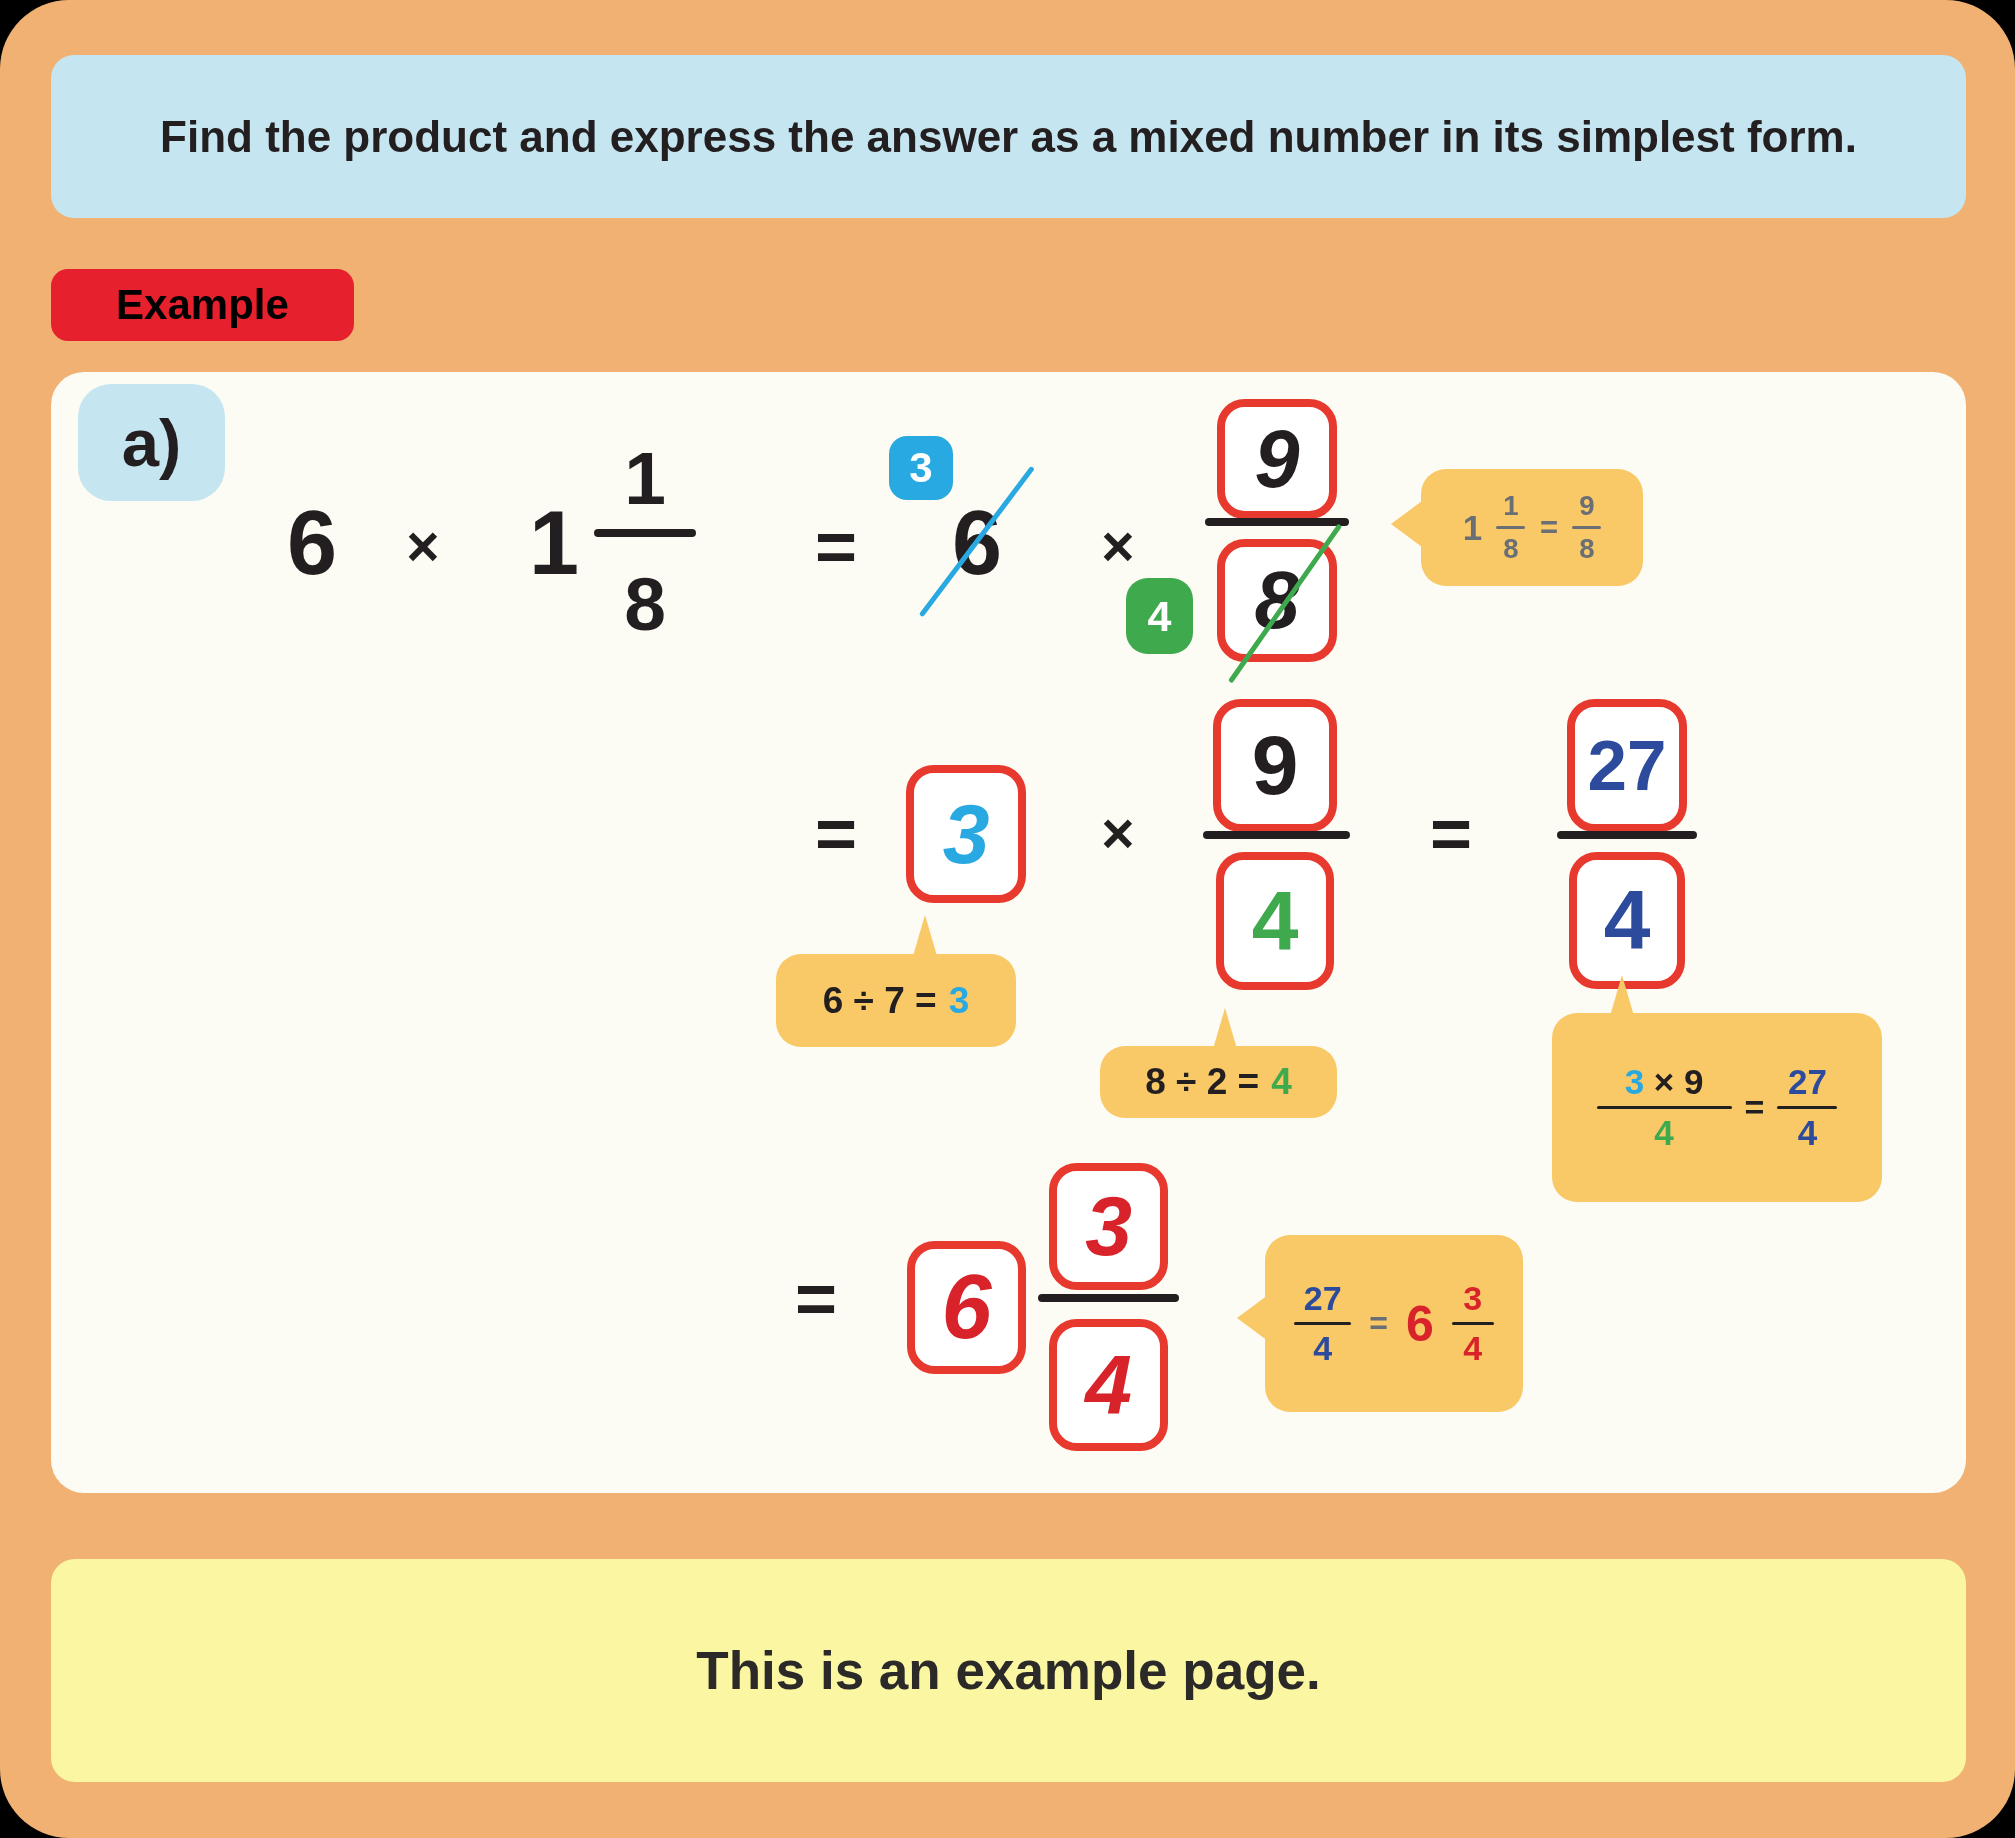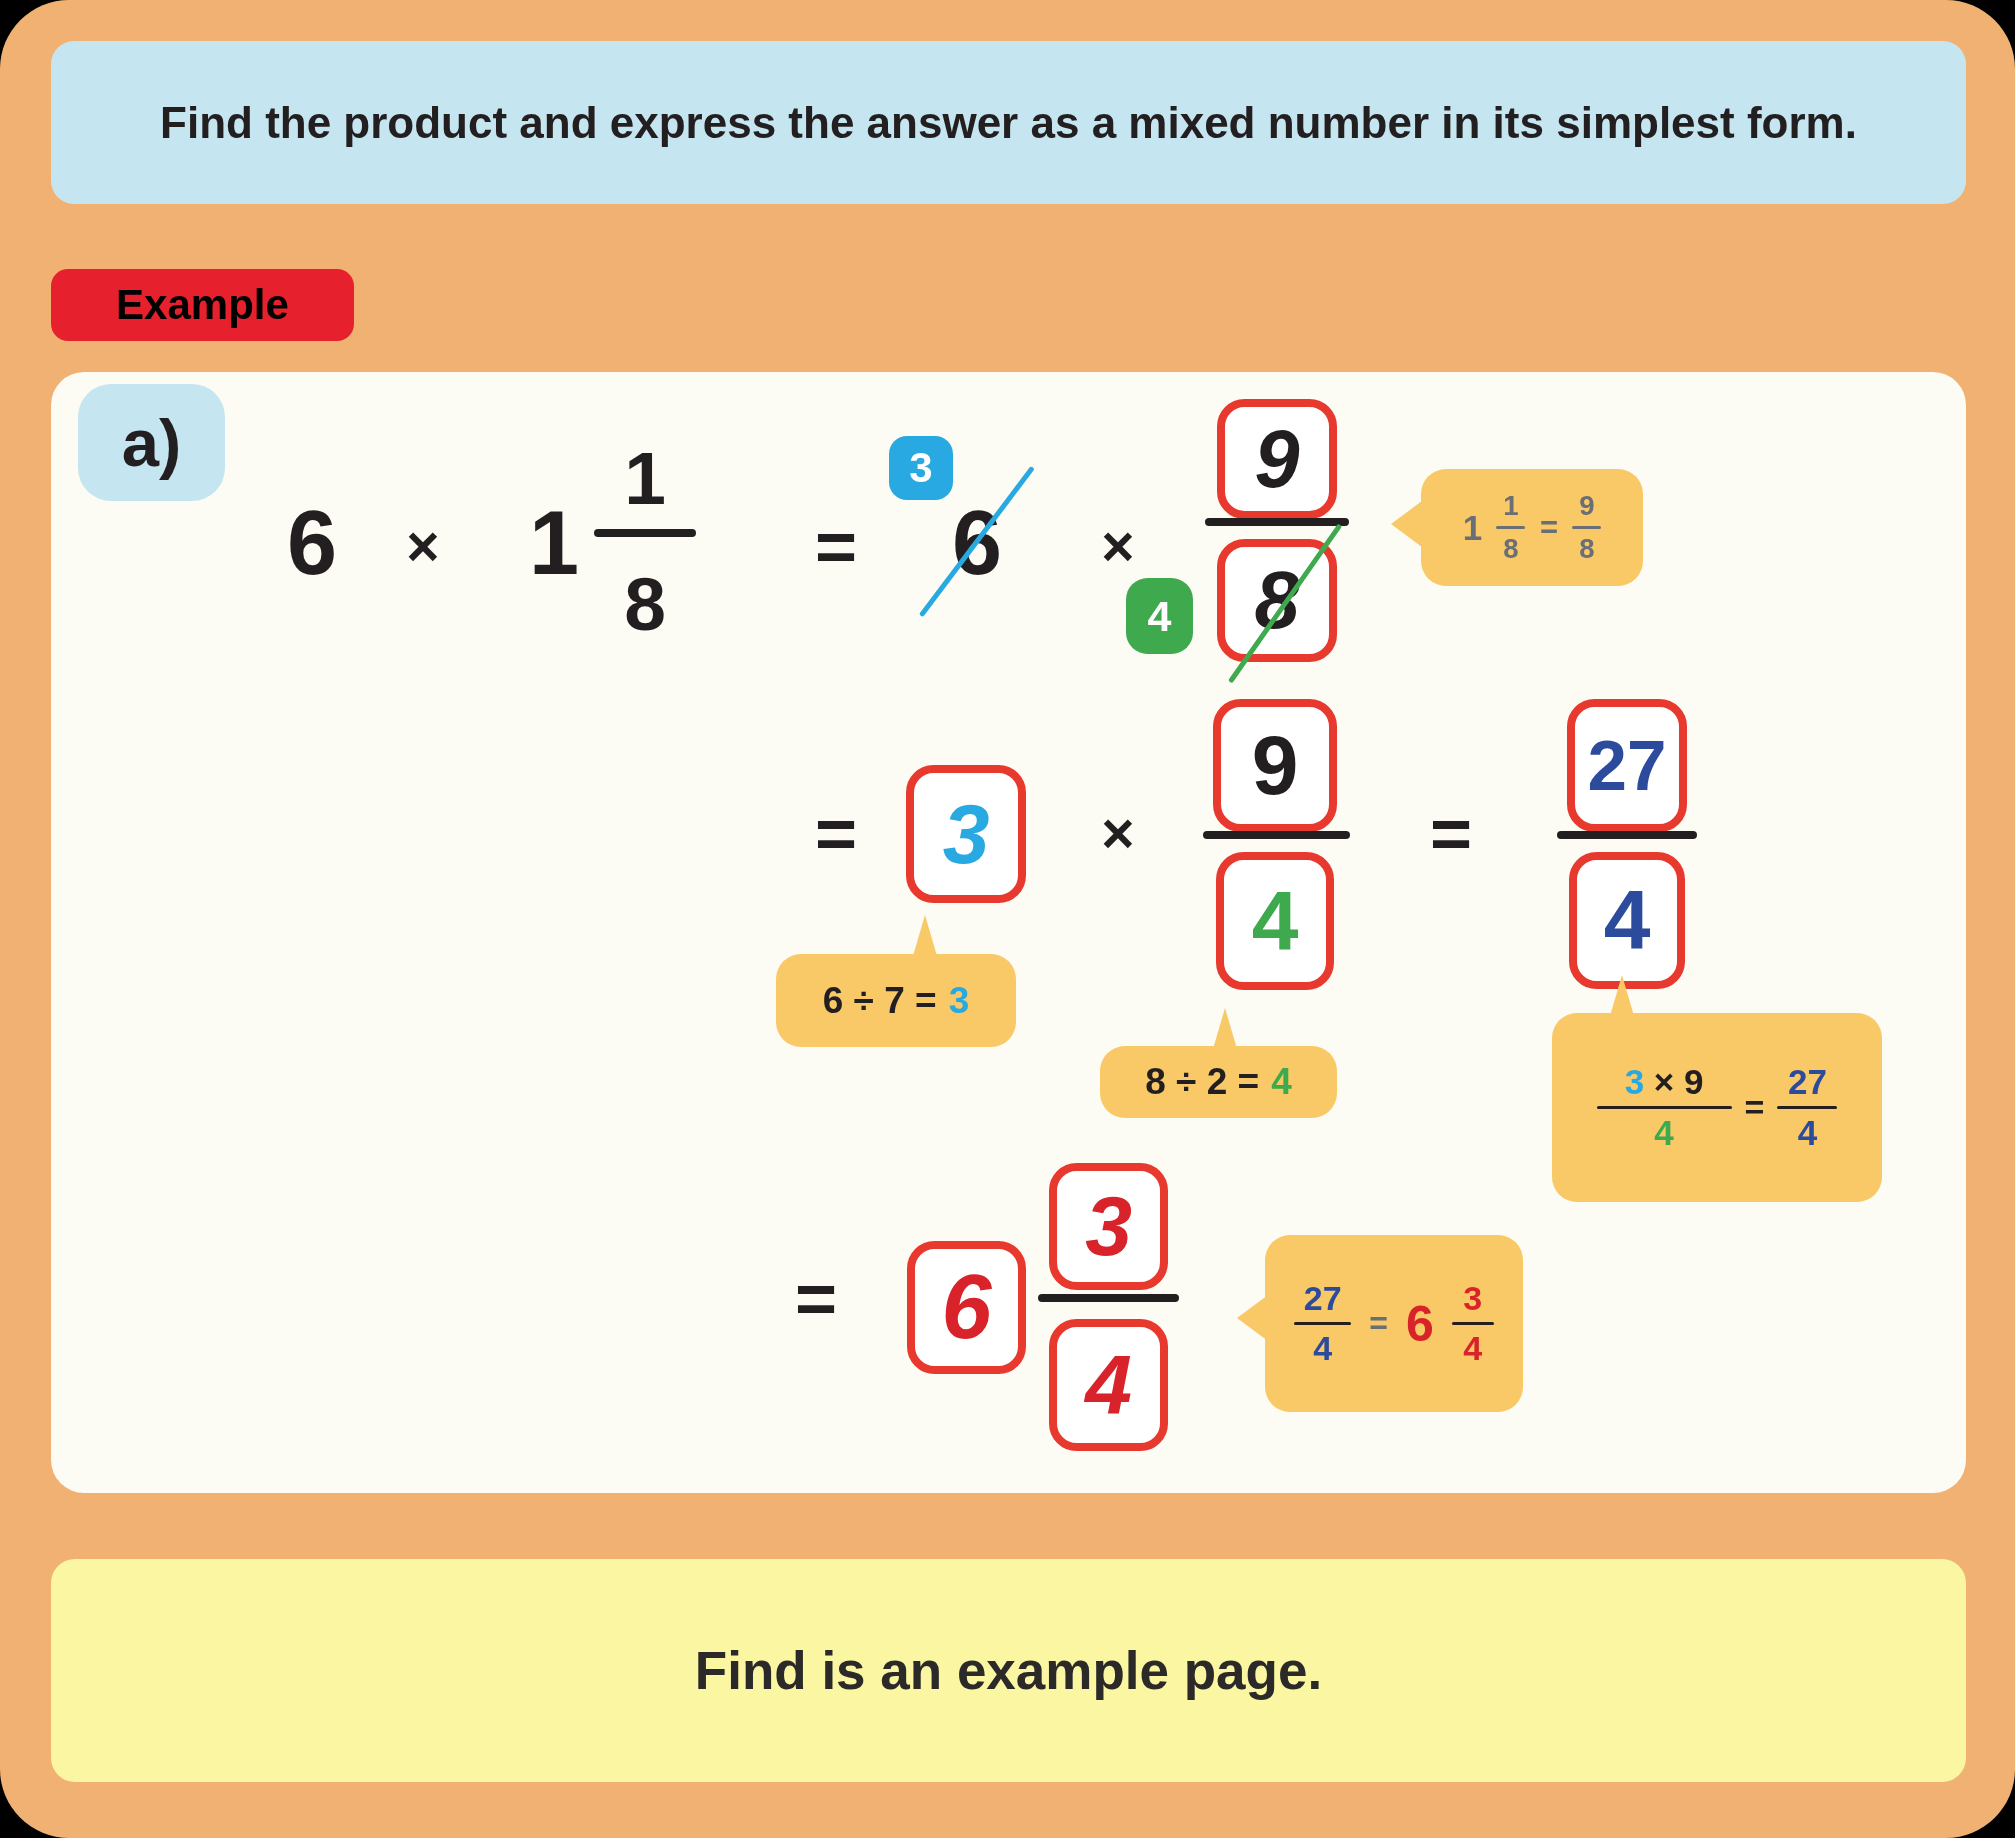--- a/index.html
+++ b/index.html
@@ -5,21 +5,21 @@
   :root{
     --orange:#F0B173; --hblue:#C5E5F0; --bred:#E6202D; --panel:#FCFBF4;
     --fyellow:#FAF6A2; --bub:#F8C966; --boxred:#E8392F; --blue:#29A9E1;
     --green:#3EA94D; --dblue:#2C4B9D; --rtext:#D8232A; --ink:#231F20; --gray:#6A6E75;
   }
   *{margin:0;padding:0;box-sizing:border-box}
   html,body{width:2015px;height:1838px;background:#000;font-family:"Liberation Sans",sans-serif;}
   .abs{position:absolute}
   .flex{display:flex;align-items:center;justify-content:center}
   .page{position:absolute;inset:0;background:var(--orange);border-radius:69px;overflow:hidden}
-  .header{left:51px;top:41px;width:1915px;height:163px;background:var(--hblue);border-radius:23px;color:var(--ink);font-size:44px;font-weight:700;text-align:left}
+  .header{left:51px;top:55px;width:1915px;height:163px;background:var(--hblue);border-radius:23px;color:var(--ink);font-size:44px;font-weight:700;text-align:left}
   .badge{left:51px;top:269px;width:303px;height:72px;background:var(--bred);border-radius:17px;color:#000000;font-size:42px;font-weight:700}
   .panel{left:51px;top:372px;width:1915px;height:1121px;background:var(--panel);border-radius:33px}
   .footer{left:51px;top:1559px;width:1915px;height:223px;background:var(--fyellow);border-radius:24px;flex-direction:column;gap:31px;color:#2B2A29;font-size:53px;font-weight:700;text-align:center}
   .abox{left:27px;top:12px;width:147px;height:117px;background:var(--hblue);border-radius:33px;font-size:67px;font-weight:700;color:var(--ink)}
   .num{font-weight:700;color:var(--ink)}
   .rbox{border:8.4px solid var(--boxred);border-radius:27.6px;background:#fff;font-weight:700}
   .bar{background:var(--ink);border-radius:4.2px;height:8.4px}
   .bub{background:var(--bub);border-radius:25px}
   .tail-up{width:0;height:0;border-left:12px solid transparent;border-right:12px solid transparent;border-bottom:41px solid var(--bub)}
   .tail-left{width:0;height:0;border-top:23px solid transparent;border-bottom:23px solid transparent;border-right:31px solid var(--bub)}
@@ -151,17 +151,17 @@
       <span class="sf" style="font-size:34px;color:var(--rtext)">
         <span>3</span>
         <span class="sfbar" style="width:42px"></span>
         <span>4</span>
       </span>
     </div>
 
   </div>
 
   <div class="abs flex footer">
-    <div>Find is an example page.</div>
+    <div>This is an example page.</div>
   </div>
 
 </div>
 
 
 </body></html>

